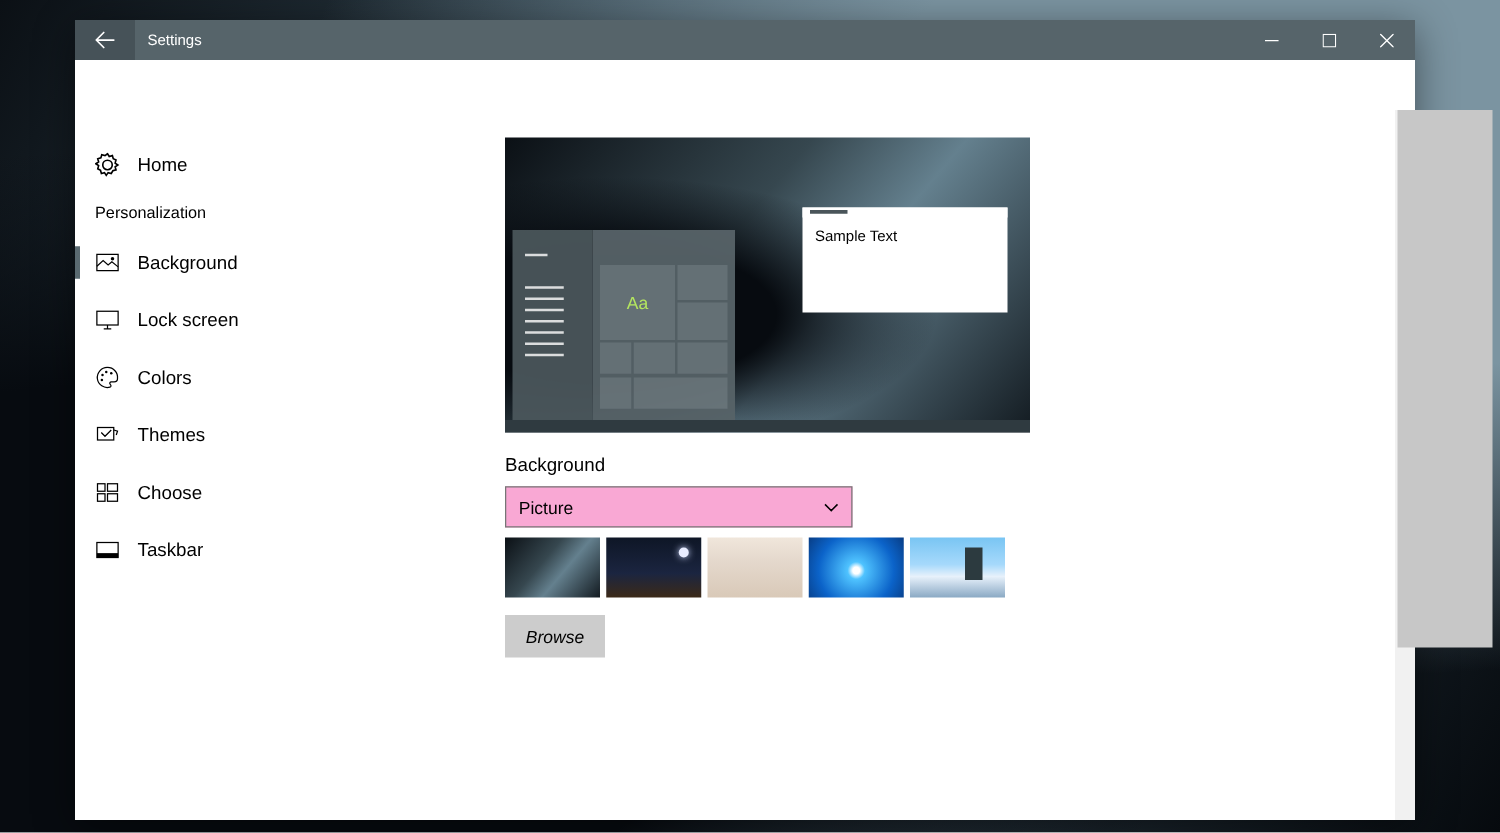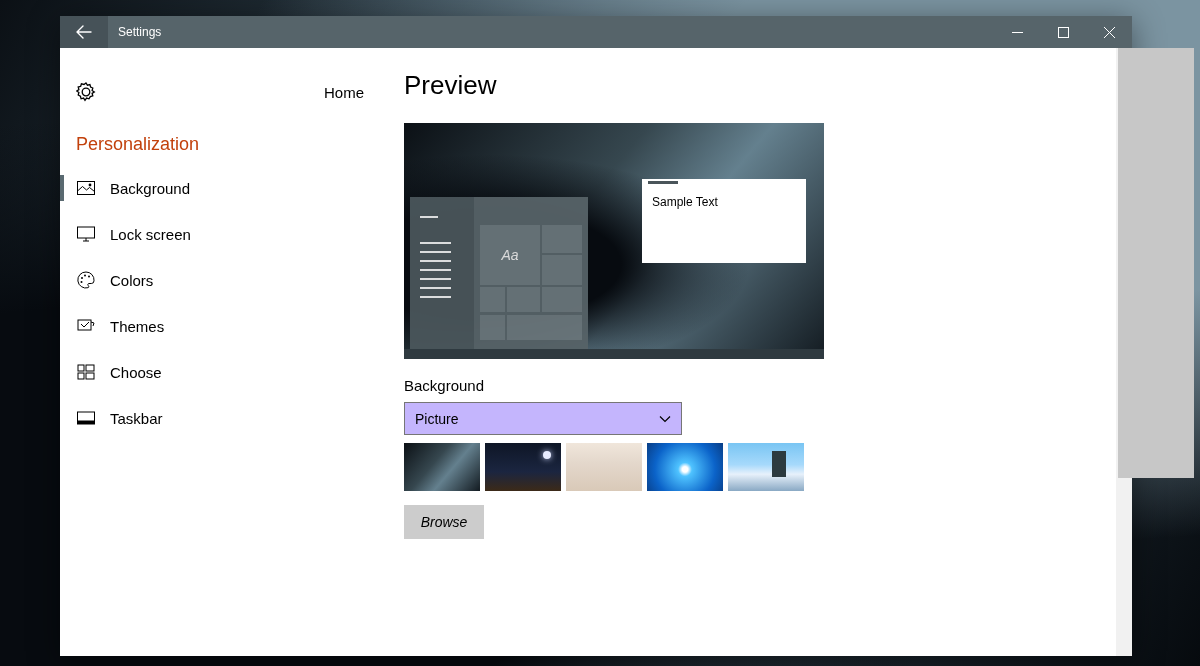--- a/index.html
+++ b/index.html
@@ -16,21 +16,21 @@
       linear-gradient(120deg, #0b1015 0%, #2a3a44 30%, #4c6270 55%, #1a242c 80%, #060a0e 100%);
     position: relative;
   }
 
   .window {
     position: absolute;
     left: 60px; top: 16px;
     width: 1072px; height: 640px;
     background: #ffffff;
     box-shadow: 0 6px 30px rgba(0,0,0,0.45);
-    display: flex; flex-direction: column;
+    display: flex; flex-direction: column; gap: 40px;
   }
 
   .titlebar {
     height: 32px; flex: 0 0 32px;
     background: #56646a;
     color: #ffffff;
     display: flex; align-items: stretch;
     font-size: 12px;
   }
   .titlebar .back {
@@ -53,30 +53,30 @@
     background: #f1f1f1;
   }
   .fake-scroll .thumb {
     position: absolute; top: 0; left: 2px; right: 2px; height: 430px;
     background: #c7c7c7;
   }
 
   .sidebar {
     width: 320px; padding: 22px 16px 0 16px;
   }
-  .home-row { display: flex; align-items: center; gap: 14px; height: 44px; font-size: 15px; color: #000; cursor: pointer; justify-content: space-between; }
+  .home-row { display: flex; align-items: center; gap: 14px; height: 44px; font-size: 15px; color: #000; cursor: pointer; }
   .home-row svg { flex: 0 0 20px; }
   .search {
     margin-top: 12px; height: 33px; width: 276px;
     border: 1px solid #9e9e9e; background: #fff;
     display: flex; align-items: center; padding: 0 8px;
     color: #6b6b6b; font-size: 14px;
   }
   .search .ph { flex: 1; }
-  .category { margin-top: 20px; color: #c2410c; font-size: 18px; }
+  .category { margin-top: 8px; color: #000000; font-size: 13px; }
   .nav { margin-top: 10px; }
   .nav-item {
     height: 46px; display: flex; align-items: center; gap: 14px;
     padding-left: 16px; margin-left: -16px; margin-right: -16px;
     font-size: 15px; color: #000; cursor: pointer; position: relative;
   }
   .nav-item.active::before {
     content: ""; position: absolute; left: 0; top: 10px; bottom: 10px; width: 4px; background: #5a6a71;
   }
   .nav-item svg { flex: 0 0 20px; }
@@ -93,36 +93,36 @@
       radial-gradient(circle at 70% 40%, rgba(255,255,255,0.35) 0 3%, transparent 3.2%),
       radial-gradient(ellipse at 20% 60%, #070b10 0 28%, transparent 55%),
       linear-gradient(130deg, #0b1015 0%, #36474f 40%, #64808e 60%, #131b21 100%);
   }
   .preview .taskbar { position: absolute; left:0; right:0; bottom:0; height:10px; background:#2f3a40; }
   .preview .start-panel { position:absolute; left:6px; bottom:10px; width:64px; height:152px; background:#4c585d; opacity:0.92; padding:12px 10px; }
   .preview .start-panel .rule { height:2px; background:#ffffff; margin:7px 0; width:70%; opacity:0.9; }
   .preview .start-panel .rule.short { width:40%; }
   .preview .tiles { position:absolute; left:70px; bottom:10px; width:114px; height:152px; background:#576368; opacity:0.95; }
   .preview .tiles div { position:absolute; background:#6a767b; }
-  .preview .tile-big { left:6px; top:28px; width:60px; height:60px; display:flex; align-items:center; justify-content:center; color:#e5e5e5; font-size:14px;font-style:italic; }
+  .preview .tile-big { left:6px; top:28px; width:60px; height:60px; display:flex; align-items:center; justify-content:center; color:#bef264; font-size:14px; }
   .preview .tile-a { left:68px; top:28px; width:40px; height:28px; }
   .preview .tile-b { left:68px; top:58px; width:40px; height:30px; }
   .preview .tile-c { left:6px; top:90px; width:25px; height:25px; }
   .preview .tile-d { left:33px; top:90px; width:33px; height:25px; }
   .preview .tile-e { left:68px; top:90px; width:40px; height:25px; }
   .preview .tile-f { left:6px; top:118px; width:25px; height:25px; }
   .preview .tile-g { left:33px; top:118px; width:75px; height:25px; }
   .preview .sample-window { position:absolute; left:238px; top:56px; width:164px; height:84px; background:#fff; }
   .preview .sample-window .bar { height:8px; background:#ffffff; border-bottom:0; position:relative; }
   .preview .sample-window .bar::before { content:""; position:absolute; left:6px; top:2px; width:30px; height:3px; background:#4a555a; }
   .preview .sample-window .txt { padding:8px 10px; font-size:12px; color:#000; }
 
   .section-label { font-size:15px; margin-top:18px; margin-bottom:8px; }
   .combobox {
-    width:278px; height:33px; border:1px solid #767676; background:#c4b5fd;
+    width:278px; height:33px; border:1px solid #767676; background:#f9a8d4;
     display:flex; align-items:center; justify-content:space-between; padding:0 10px;
     font-size:14px; cursor:pointer;
   }
   .thumbs { display:flex; gap:5px; margin-top:8px; }
   .thumb { width:76px; height:48px; cursor:pointer; }
   .thumb.t0 { background: linear-gradient(130deg,#0b1015 0%,#36474f 40%,#64808e 60%,#131b21 100%); }
   .thumb.t1 { background: linear-gradient(180deg,#0e1626 0%,#1b2540 60%,#3c2a18 100%); position:relative; }
   .thumb.t1::after { content:""; position:absolute; right:10px; top:8px; width:8px; height:8px; border-radius:50%; background:#e8ecff; box-shadow:0 0 6px #cdd8ff; }
   .thumb.t2 { background: linear-gradient(180deg,#f0e6db 0%, #e4d8cc 40%, #d9c9b8 100%); }
   .thumb.t3 { background: radial-gradient(circle at 50% 55%, #ffffff 0 6%, #4fc3ff 15%, #0b63c9 65%, #083d85 100%); }
@@ -225,21 +225,20 @@
             <svg width="20" height="20" viewBox="0 0 20 20">
                 <rect x="1.5" y="4" width="17" height="12" stroke="#000" fill="none"></rect>
                 <rect x="1.5" y="12.5" width="17" height="3.5" fill="#000"></rect>
               </svg>
             <span>Taskbar</span>
           </div>
         </div>
       </div>
 
       <div class="content">
-        <h1 class="page-title">Preview</h1>
 
         <div class="preview">
           <div class="start-panel">
             <div class="rule short"></div>
             <div style="height:10px"></div>
             <div class="rule"></div>
               <div class="rule"></div>
               <div class="rule"></div>
               <div class="rule"></div>
               <div class="rule"></div>

